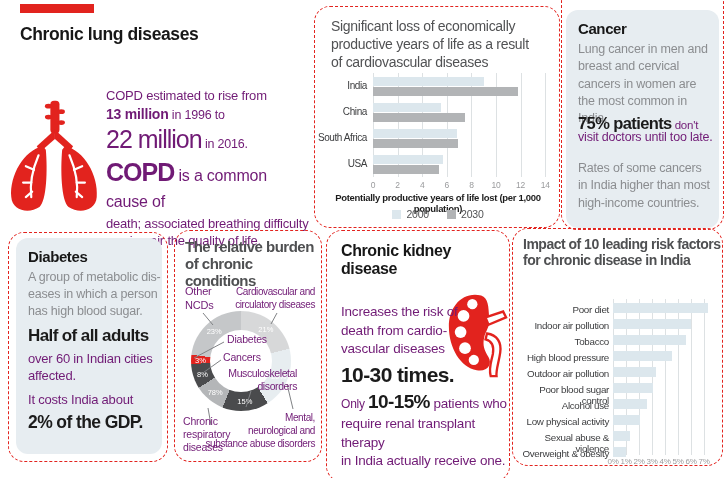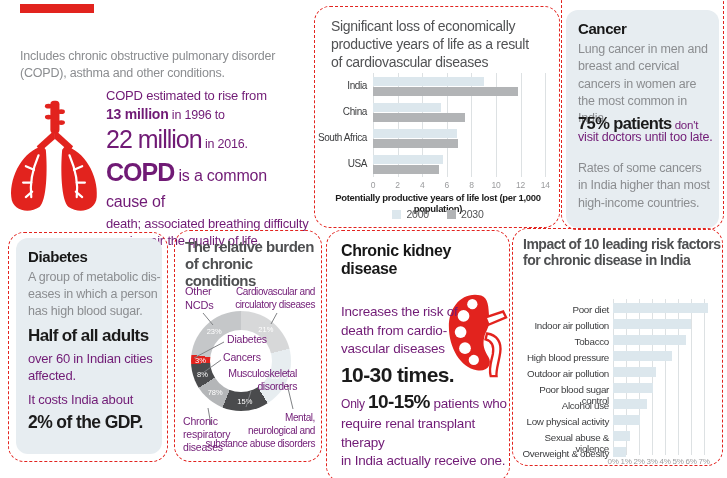--- a/index.html
+++ b/index.html
@@ -27,22 +27,21 @@
   .legend .sw { width:9px; height:9px; display:inline-block; }
 </style>
 </head>
 <body>
 
 <div id="canvas">
 
   <div class="redbar" style="left:20px;top:4px;width:74px;height:9px;"></div>
 
   <section class="abs" style="left:0;top:0;width:312px;height:228px;">
-    <div class="abs gray pre" style="left:20px;top:48px;font-size:12.5px;line-height:1.32;">Includes chronic obstructive pulmonary disorder
-(COPD), asthma and other conditions.</div>
+    <div class="abs h-black" style="left:20px;top:24px;font-size:17.5px;">Chronic lung diseases</div>
 
     <svg class="abs" style="left:4px;top:94px;" width="100" height="128" viewBox="0 0 110 130">
       <g fill="#e2231e">
         <rect x="51" y="2" width="10" height="36" rx="4"></rect>
         <ellipse cx="49" cy="8" rx="4" ry="2.6"></ellipse>
           <ellipse cx="63" cy="14" rx="4" ry="2.6"></ellipse>
         <ellipse cx="49" cy="20" rx="4" ry="2.6"></ellipse>
           <ellipse cx="63" cy="26" rx="4" ry="2.6"></ellipse>
         <path d="M56,34 L56,44 L40,58 L36,52 Z"></path>
         <path d="M56,34 L56,44 L72,58 L76,52 Z"></path>

